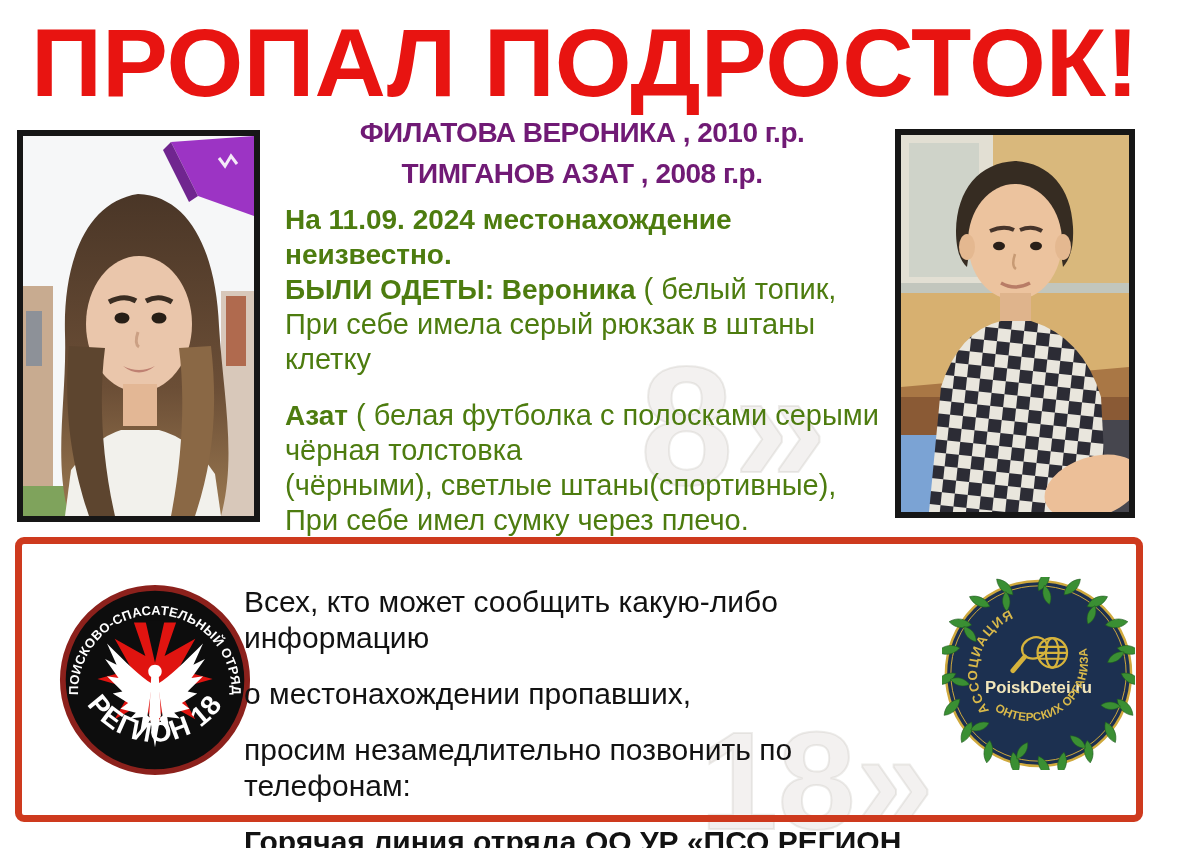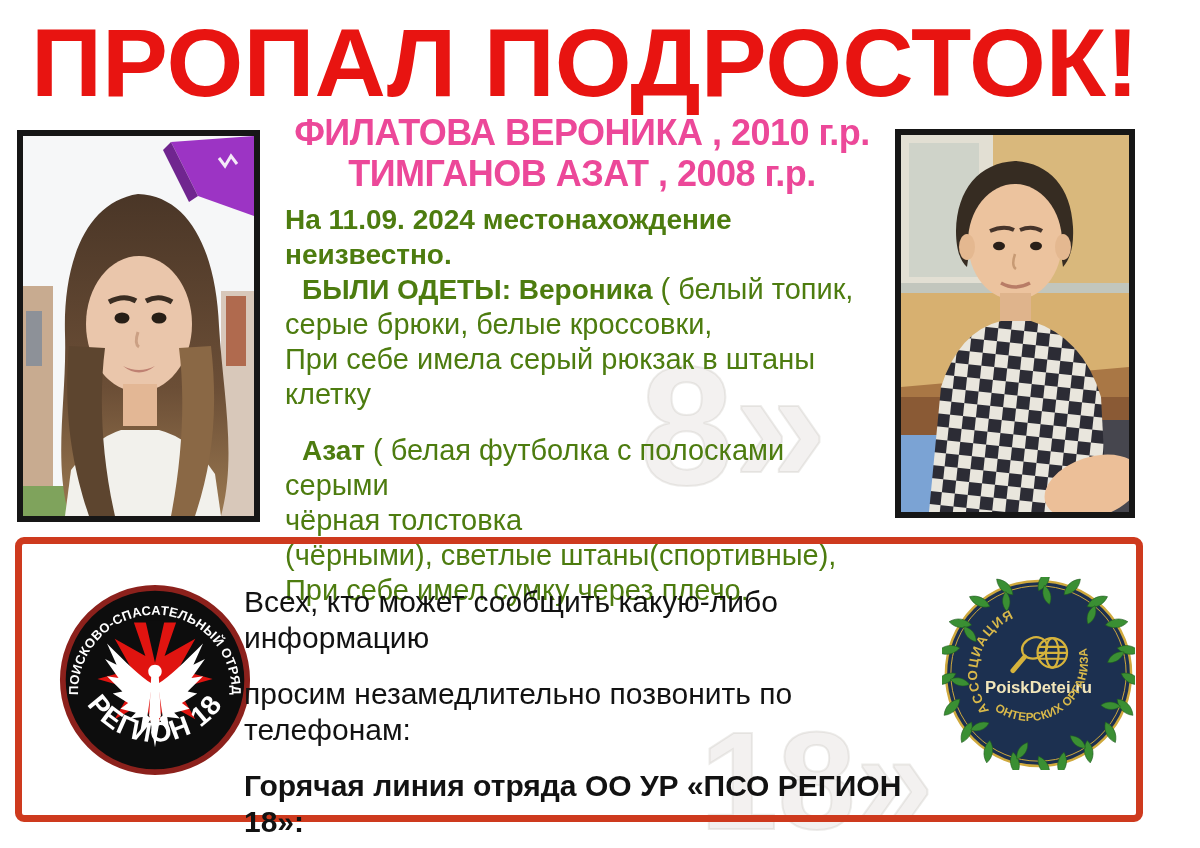--- a/index.html
+++ b/index.html
@@ -8,31 +8,31 @@
   
   .wm{position:absolute;font-weight:bold;color:rgba(214,209,205,0.30);
       -webkit-text-stroke:2px rgba(196,191,187,0.30);pointer-events:none;white-space:nowrap;}
   .wm1{left:640px;top:330px;font-size:168px;}
   .wm2{left:700px;top:700px;font-size:140px;}
 
   .title-svg{position:absolute;left:0;top:6px;}
   .title-text{font-family:"Liberation Sans",sans-serif;font-weight:700;font-size:97px;fill:#e81411;}
 
   .names{position:absolute;left:282px;top:112px;width:600px;text-align:center;
-         font-weight:bold;font-size:36px;line-height:41px;color:#ec4899;letter-spacing:-0.5px;}
+         font-weight:bold;font-size:28px;line-height:41px;color:#701a75;letter-spacing:-0.5px;}
 
   .photo{position:absolute;border:6px solid #161616;background:#fff;}
   .photo-l{left:17px;top:130px;width:231px;height:380px;}
   .photo-r{left:895px;top:129px;width:228px;height:377px;}
   .photo svg{display:block;width:100%;height:100%;}
 
   .info{position:absolute;left:285px;top:202px;width:600px;color:#4d7c0f;}
   .il{font-size:29px;line-height:35px;}
   .ib{font-size:28px;line-height:35px;font-weight:bold;}
-  .ib-inline{font-weight:bold;font-size:28px;margin-left:17px;}
+  .ib-inline{font-weight:bold;font-size:28px;}
   .azat-gap{margin-top:21px;}
 
   .contact-box{position:absolute;left:15px;top:537px;width:1114px;height:271px;
                border:7px solid #ce3a1e;border-radius:9px;}
   .logo{position:absolute;}
   .logo-left{left:37px;top:40px;width:192px;height:192px;}
   .logo-right{left:920px;top:33px;width:193px;height:193px;}
 
   .contact-text{position:absolute;left:222px;top:20px;width:702px;color:#121212;}
   .cl{font-size:30px;line-height:36px;margin-top:20px;}
@@ -119,21 +119,20 @@
       <path d="M100,148 Q114,156 129,148" stroke="#b87c66" stroke-width="3.5" fill="none"></path>
       <rect x="99" y="158" width="31" height="28" fill="#dfb48c"></rect>
       <path d="M28,377 L40,252 Q58,196 100,186 L130,186 Q182,202 200,262 L206,377 Z" fill="url(#plaid)"></path>
       <ellipse cx="192" cy="352" rx="50" ry="30" fill="#ecbf98" transform="rotate(-18 192 352)"></ellipse>
     </svg>
   </div>
 
   <div class="info">
     <div class="ib">На 11.09. 2024 местонахождение неизвестно.</div>
     <div class="il"><b class="ib-inline">БЫЛИ ОДЕТЫ: Вероника</b><span> ( белый топик,</span></div>
-    <div class="il">серые брюки, белые кроссовки,</div>
     <div class="il">При себе имела серый рюкзак в штаны клетку</div>
     <div class="il azat-gap"><b class="ib-inline">Азат</b><span> ( белая футболка с полосками серыми</span></div>
     <div class="il">чёрная толстовка</div>
     <div class="il">(чёрными), светлые штаны(спортивные),</div>
     <div class="il">При себе имел сумку через плечо.</div>
   </div>
 
   <div class="contact-box">
 
     <svg class="logo logo-left" viewBox="0 0 200 200">
@@ -153,20 +152,21 @@
       <text font-size="13.5" font-weight="bold" fill="#ffffff" letter-spacing="0.3">
         <textPath href="#laTop" startOffset="50%" text-anchor="middle">ПОИСКОВО-СПАСАТЕЛЬНЫЙ ОТРЯД</textPath>
       </text>
       <text font-size="29" font-weight="bold" fill="#ffffff" letter-spacing="1">
         <textPath href="#laBot" startOffset="50%" text-anchor="middle">РЕГИОН 18</textPath>
       </text>
     </svg>
 
     <div class="contact-text">
       <div class="cl">Всех, кто может сообщить какую-либо информацию</div>
+      <div class="cl">о местонахождении пропавших,</div>
       <div class="cl">просим незамедлительно позвонить по телефонам:</div>
       <div class="cl cb">Горячая линия отряда ОО УР «ПСО РЕГИОН 18»:</div>
       <div class="cl cb cc">8 951-195-29-71;</div>
 
     </div>
 
     <svg class="logo logo-right" viewBox="0 0 196 196">
       <circle cx="98" cy="98" r="94" fill="#1c3050" stroke="#cfa93d" stroke-width="2.5"></circle>
       <circle cx="98" cy="98" r="89" fill="none" stroke="#cfa93d" stroke-width="1"></circle>
       <defs>

